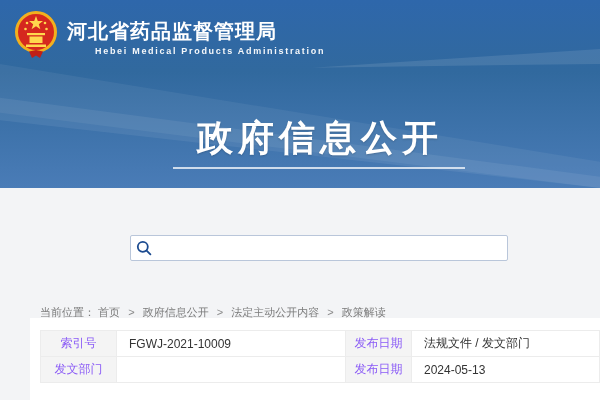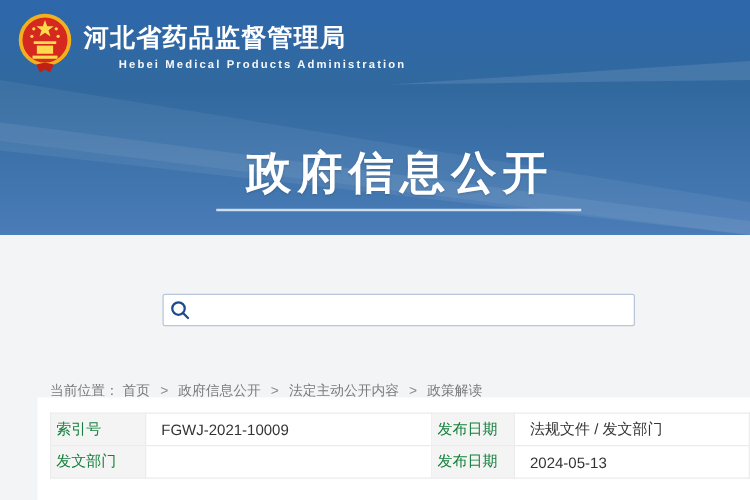--- a/index.html
+++ b/index.html
@@ -65,21 +65,21 @@
     position:absolute; top:318px; left:30px; right:0; bottom:-20px; background:#ffffff;
   }
   .detail-table {
     border-collapse:collapse; margin:12px 0 0 10px; width:560px;
     font-size:12px; color:#333; table-layout:fixed;
   }
   .detail-table td {
     border:1px solid #ececec; height:26px; padding:4px 12px;
     vertical-align:middle; overflow:hidden; white-space:nowrap;
   }
-  .detail-table td.lbl { background:#f4f4f4; padding:4px 4px; color:#15803d; }
+  .detail-table td.lbl { background:#f4f4f4; text-align:center; padding:4px 4px; color:#8b5cf6; }
 </style>
 </head>
 <body>
 
 <div class="page">
 
   <div class="hero">
     <div class="streak s1"></div>
     <div class="streak s2"></div>
     <div class="streak s3"></div>

